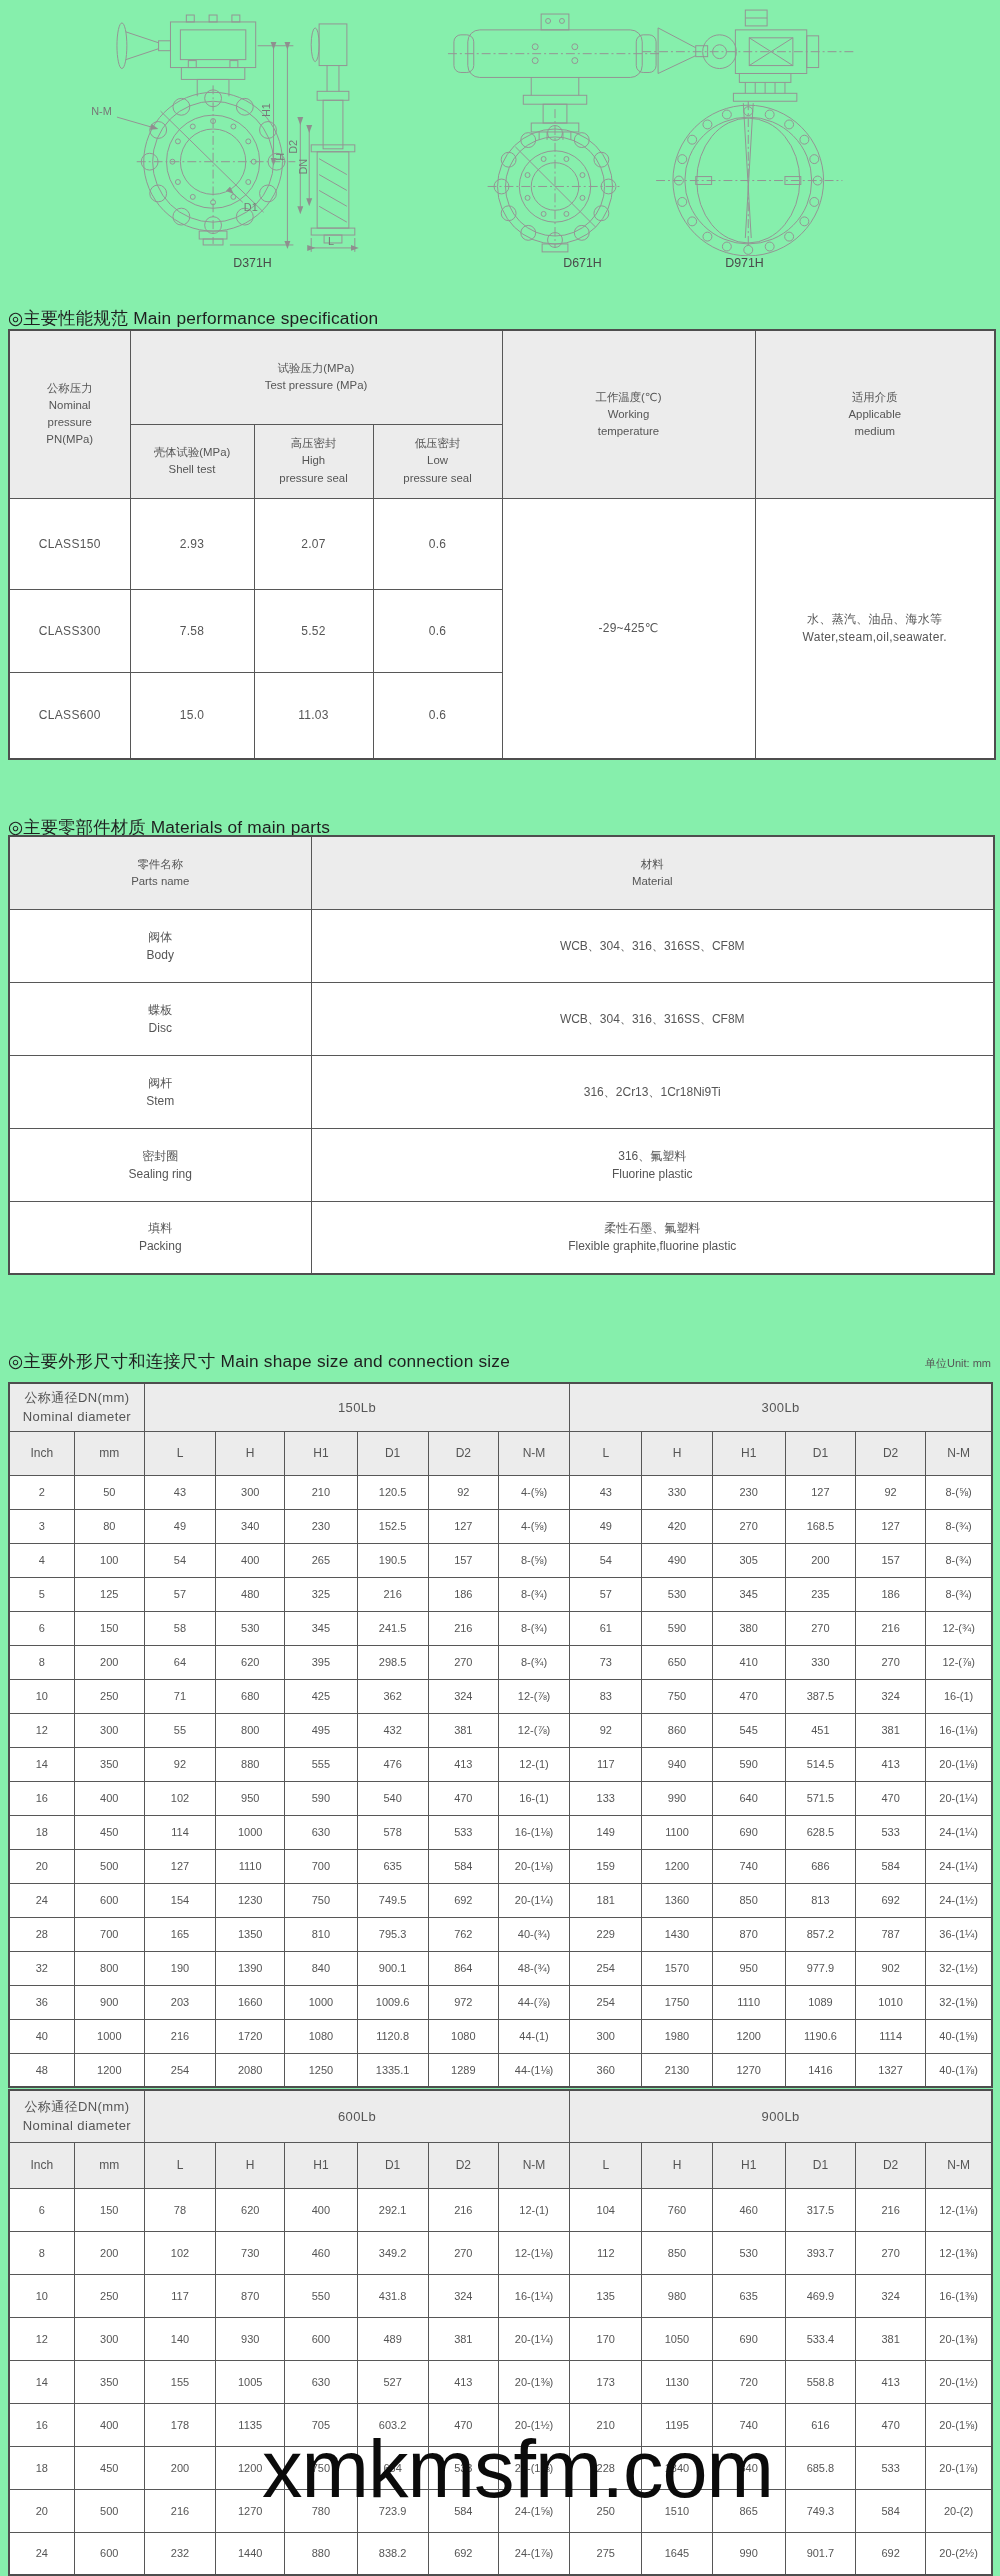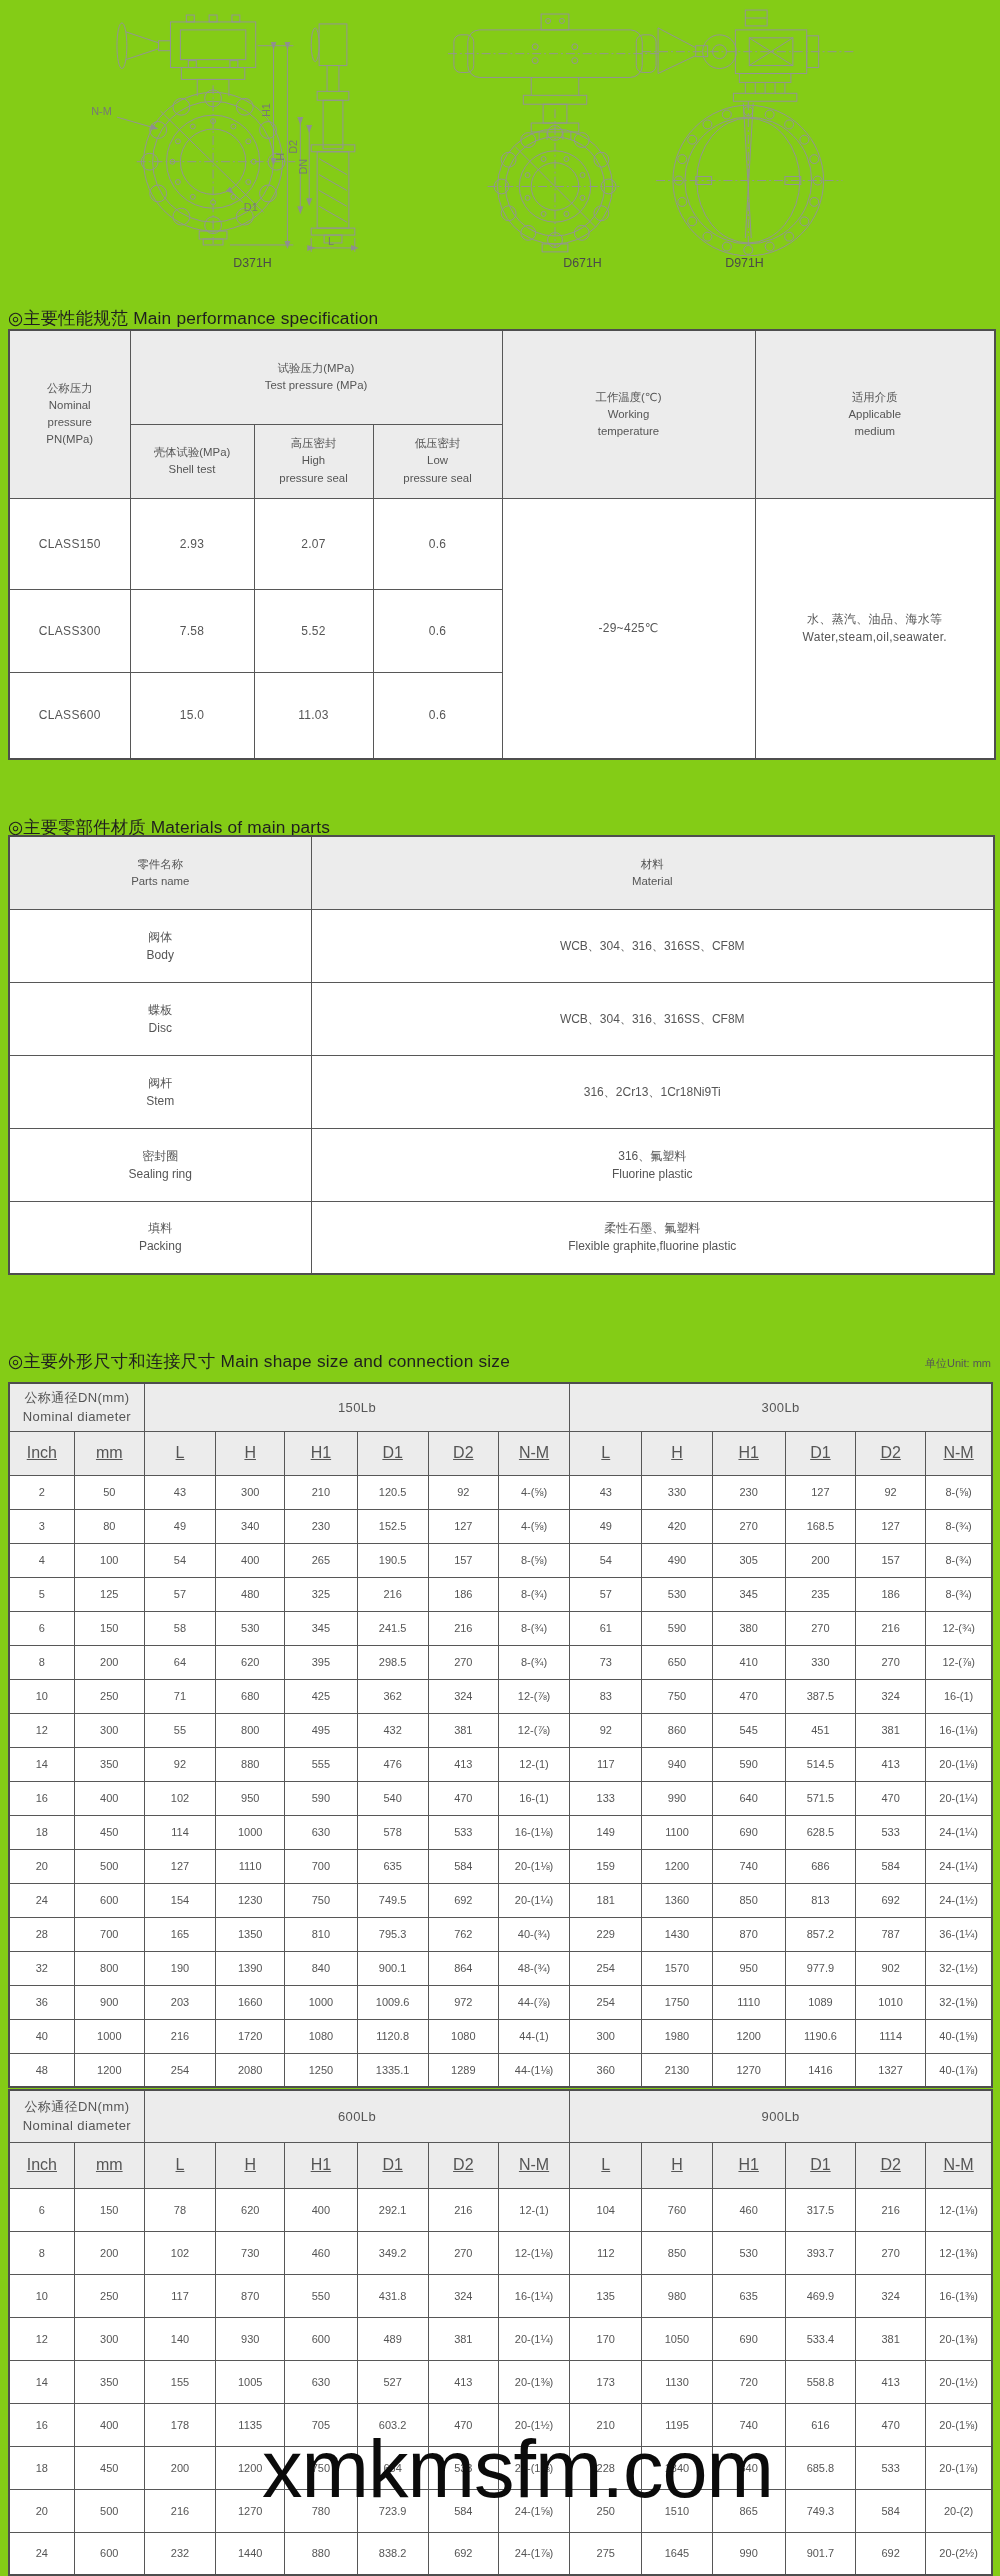--- a/index.html
+++ b/index.html
@@ -1,16 +1,16 @@
 <!DOCTYPE html>
 <html><head>
 <meta charset="utf-8">
 <style>
   html,body{margin:0;padding:0;background:#fff;}
-  #page{position:relative;width:1001px;height:2576px;background:#84cc16;
+  #page{position:relative;width:1001px;height:2576px;background:#86efac;
         font-family:"Liberation Sans","DejaVu Sans",sans-serif;color:#555;overflow:hidden;}
   .sec-title{position:absolute;left:8px;font-size:17.3px;color:#1f1f1f;letter-spacing:0.2px;
              font-family:"Liberation Sans","DejaVu Sans",sans-serif;margin-top:12px;}
   .unit-label{position:absolute;top:1356px;right:10px;font-size:11px;color:#555;margin-left:13px;}
   .model-label{position:absolute;top:256px;width:79px;text-align:center;font-size:12.4px;color:#4a4a4a;}
   table{position:absolute;left:8px;border-collapse:collapse;table-layout:fixed;width:985px;
         border:2px solid #4e4e4e;}
   th,td{border:1px solid #575757;text-align:center;vertical-align:middle;font-weight:normal;
         padding:0;overflow:hidden;}
   th{background:#ececec;color:#555;}
@@ -26,21 +26,21 @@
   .t2 .hdr{height:73px}
   .t2 .mrow{height:73px}
   .t2 td{font-size:12px;}
   
   .t3{font-size:11px;padding-left:15px;}
   .t3a{top:1382px;}
   .t3b{top:2089px;}
   .gh th{font-size:13px;letter-spacing:0.4px;}
   .t3a .gh{height:48px}
   .t3b .gh{height:52px}
-  .sh th{font-size:16px;text-decoration:underline;}
+  .sh th{font-size:12px;}
   .t3a .sh{height:44px}
   .t3b .sh{height:46px}
   .t3a .dr{height:34px}
   .t3b .dr{height:43px}
   .watermark{position:absolute;top:2429px;left:262px;font-size:81px;line-height:1;
              color:#0b0b0b;letter-spacing:-1px;z-index:6;}
   svg text{stroke:none;fill:#777;font-size:11px;font-family:"Liberation Sans","DejaVu Sans",sans-serif;}
   .cl{stroke-dasharray:9 3 2 3;}
 </style>
 </head>

